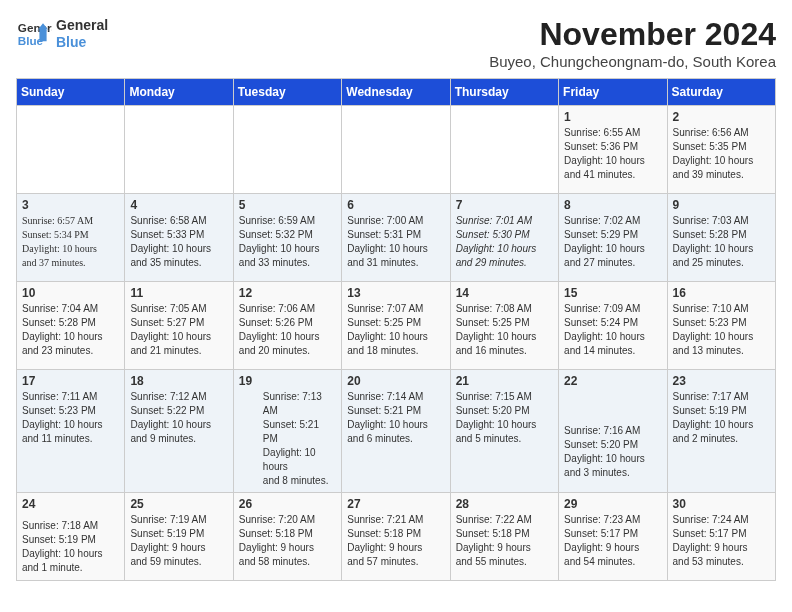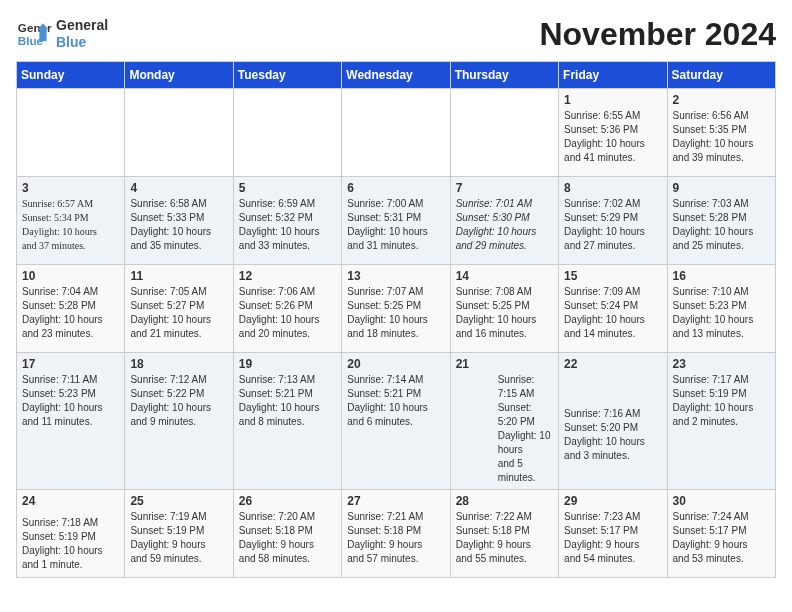--- a/index.html
+++ b/index.html
@@ -98,20 +98,21 @@
       <text x="2" y="32" font-size="13" font-weight="bold" fill="#4a90d9">Blue</text>
       <polygon points="30,8 38,18 34,14 34,28 26,28 26,14 22,18" fill="#4a90d9"></polygon>
     </svg>
     <div class="logo-text">
       <div>General</div>
       <div style="color:#4a90d9">Blue</div>
     </div>
   </div>
   <div class="title-block">
     <div class="month-title">November 2024</div>
+    <div class="location-title">Buyeo, Chungcheongnam-do, South Korea</div>
   </div>
 </div>
 
 <table>
   <thead>
     <tr id="thead-row">
     <th>Sunday</th>
         <th>Monday</th>
         <th>Tuesday</th>
         <th>Wednesday</th>
@@ -254,35 +255,35 @@
         </td>
         <td>
           <span class="day-num">18</span>
           <div class="day-info" style="white-space: pre-line;">Sunrise: 7:12 AM
 Sunset: 5:22 PM
 Daylight: 10 hours
 and 9 minutes.</div>
         </td>
         <td>
           <span class="day-num">19</span>
-          <div class="day-info" style="white-space: pre-line;">Sunrise: 7:13 AM
+          <div class="day-info" style="white-space: pre-line; margin-left: 24px;">Sunrise: 7:13 AM
 Sunset: 5:21 PM
 Daylight: 10 hours
 and 8 minutes.</div>
         </td>
         <td>
           <span class="day-num">20</span>
           <div class="day-info" style="white-space: pre-line;">Sunrise: 7:14 AM
 Sunset: 5:21 PM
 Daylight: 10 hours
 and 6 minutes.</div>
         </td>
         <td>
           <span class="day-num">21</span>
-          <div class="day-info" style="white-space: pre-line; margin-left: 42px;">Sunrise: 7:15 AM
+          <div class="day-info" style="white-space: pre-line;">Sunrise: 7:15 AM
 Sunset: 5:20 PM
 Daylight: 10 hours
 and 5 minutes.</div>
         </td>
         <td>
           <span class="day-num">22</span>
           <div class="day-info" style="white-space: pre-line; margin-top: 36px;">Sunrise: 7:16 AM
 Sunset: 5:20 PM
 Daylight: 10 hours
 and 3 minutes.</div>

